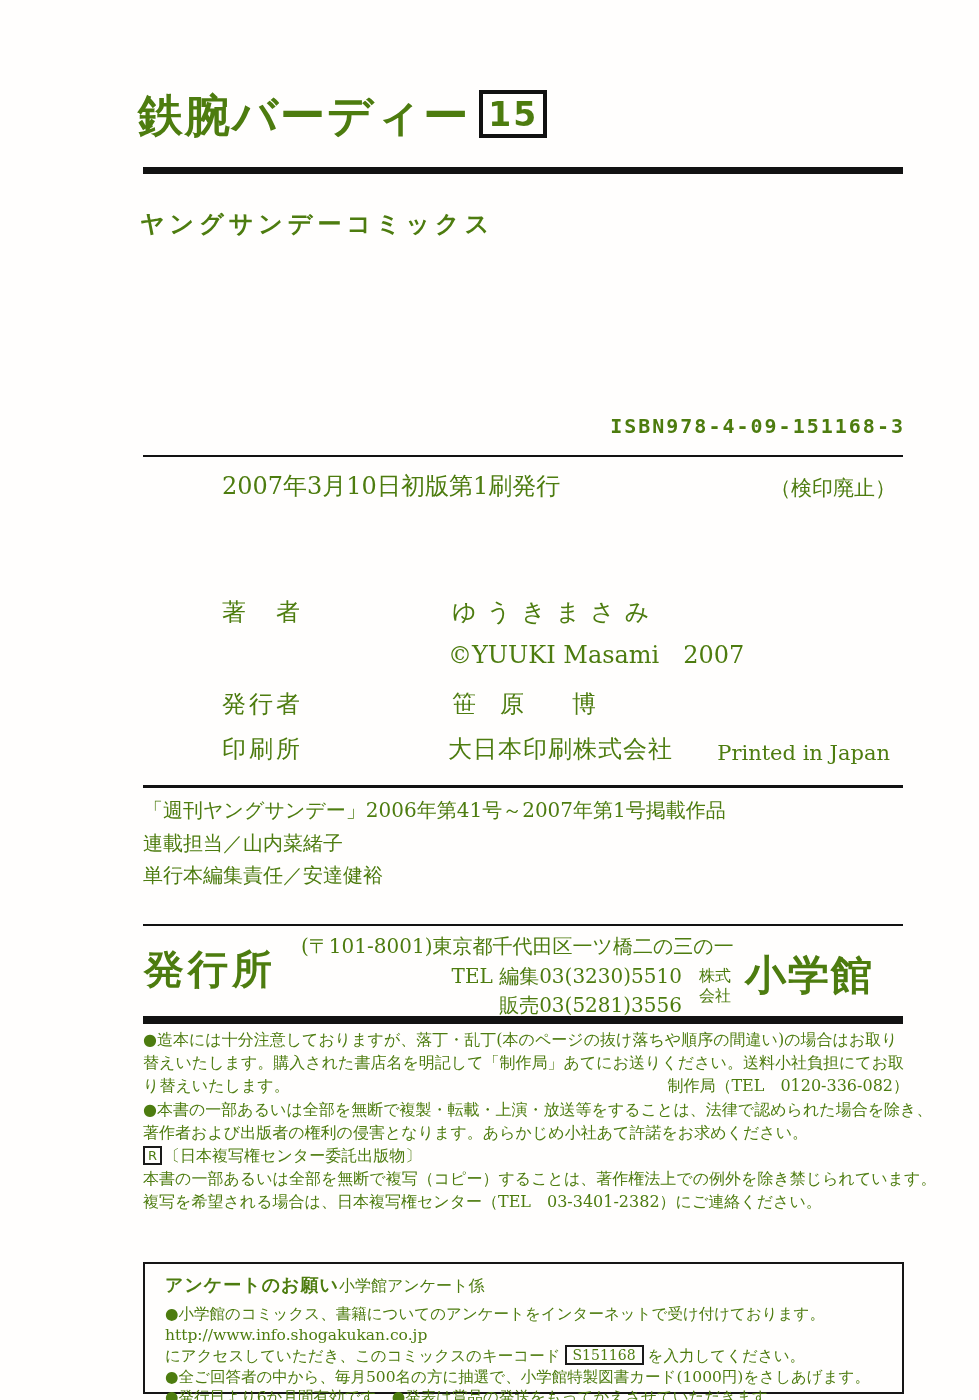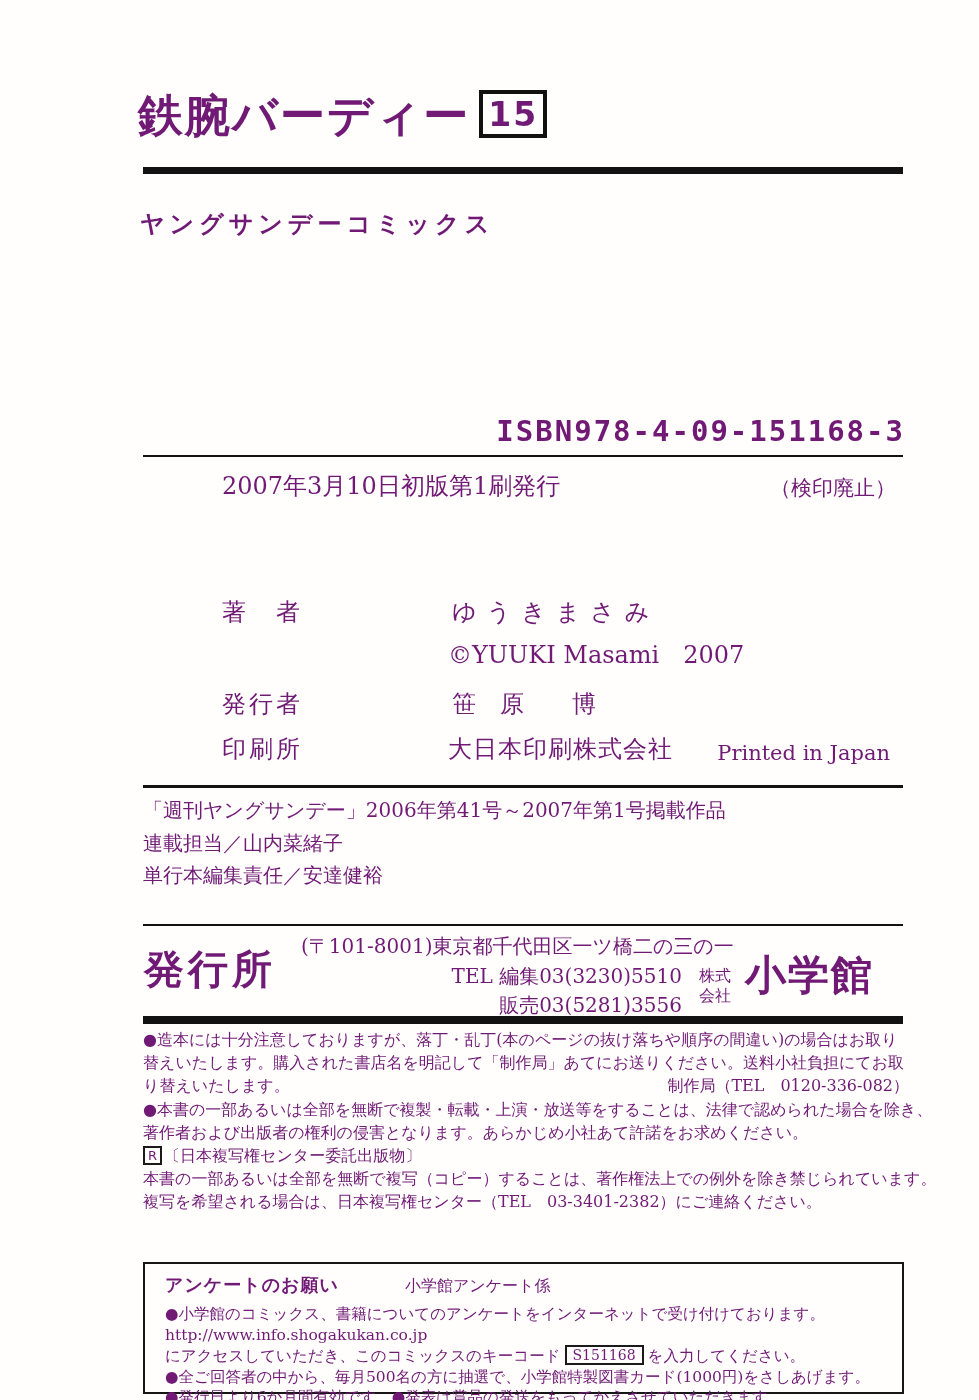--- a/index.html
+++ b/index.html
@@ -1,29 +1,29 @@
 <!DOCTYPE html>
 <html><head>
 <meta charset="utf-8">
 <style>
   html,body{margin:0;padding:0;background:#ffffff;}
   .page{
     position:relative;width:979px;height:1400px;background:#fffefd;
-    font-family:"DejaVu Serif", serif;color:#701a75;overflow:hidden;
+    font-family:"DejaVu Serif", serif;color:#4d7c0f;overflow:hidden;
   }
   .abs{position:absolute;white-space:nowrap;}
   .rule{position:absolute;background:#121212;}
   .sans{font-family:"DejaVu Sans", sans-serif;}
   .mono{font-family:"DejaVu Sans Mono", monospace;}
 
   .title{left:138px;top:86px;font-size:45px;font-weight:900;letter-spacing:2px;}
   .vol-box{display:inline-block;border:4px solid #111;font-weight:900;font-size:33px;
            line-height:1;padding:4px 5px 3px;margin-left:9px;vertical-align:5px;}
   .series{left:140px;top:208px;font-size:24px;font-weight:bold;letter-spacing:5px;}
-  .isbn{right:74px;top:414px;font-size:29px;font-weight:600;letter-spacing:2px;}
+  .isbn{right:74px;top:414px;font-size:20px;font-weight:600;letter-spacing:2px;}
 
   .date-line{left:222px;top:470px;font-size:24px;}
   .stamp{left:770px;top:474px;font-size:21px;}
 
   .lbl{font-size:24px;letter-spacing:3px;}
   .val{font-size:24px;}
 
   .credits{left:143px;top:794px;font-size:20px;line-height:32.5px;}
   .pub-label{left:144px;top:942px;font-size:40px;font-weight:900;letter-spacing:4px;}
   .pub-addr{left:301px;top:933px;font-size:20px;}
@@ -33,21 +33,21 @@
 
   .notices{left:143px;top:1028px;width:766px;font-size:16px;line-height:23.2px;}
   .notice-split{display:flex;justify-content:space-between;}
   .rbox{display:inline-block;border:2px solid #1a1a1a;font-size:13px;line-height:15px;
         padding:0 3px;margin-right:2px;vertical-align:1px;font-family:"DejaVu Sans",sans-serif;}
 
   .survey{left:143px;top:1262px;width:761px;height:132px;border:2px solid #161616;
           box-sizing:border-box;padding:9px 20px 0 20px;}
   .survey-head{display:flex;align-items:baseline;}
   .survey-heading{font-size:18px;font-weight:bold;letter-spacing:1px;}
-  .survey-recipient{font-size:16px;margin-left:66px;}
+  .survey-recipient{font-size:16px;}
   .survey-lines{margin-top:7px;font-size:15.5px;line-height:20.6px;white-space:nowrap;}
   .keycode{display:inline-block;border:2px solid #1a1a1a;font-size:14px;line-height:16px;
            padding:0 6px;margin:0 4px;vertical-align:1px;}
 </style>
 </head>
 <body>
 
 <div class="page">
 
   <div class="abs title sans">

